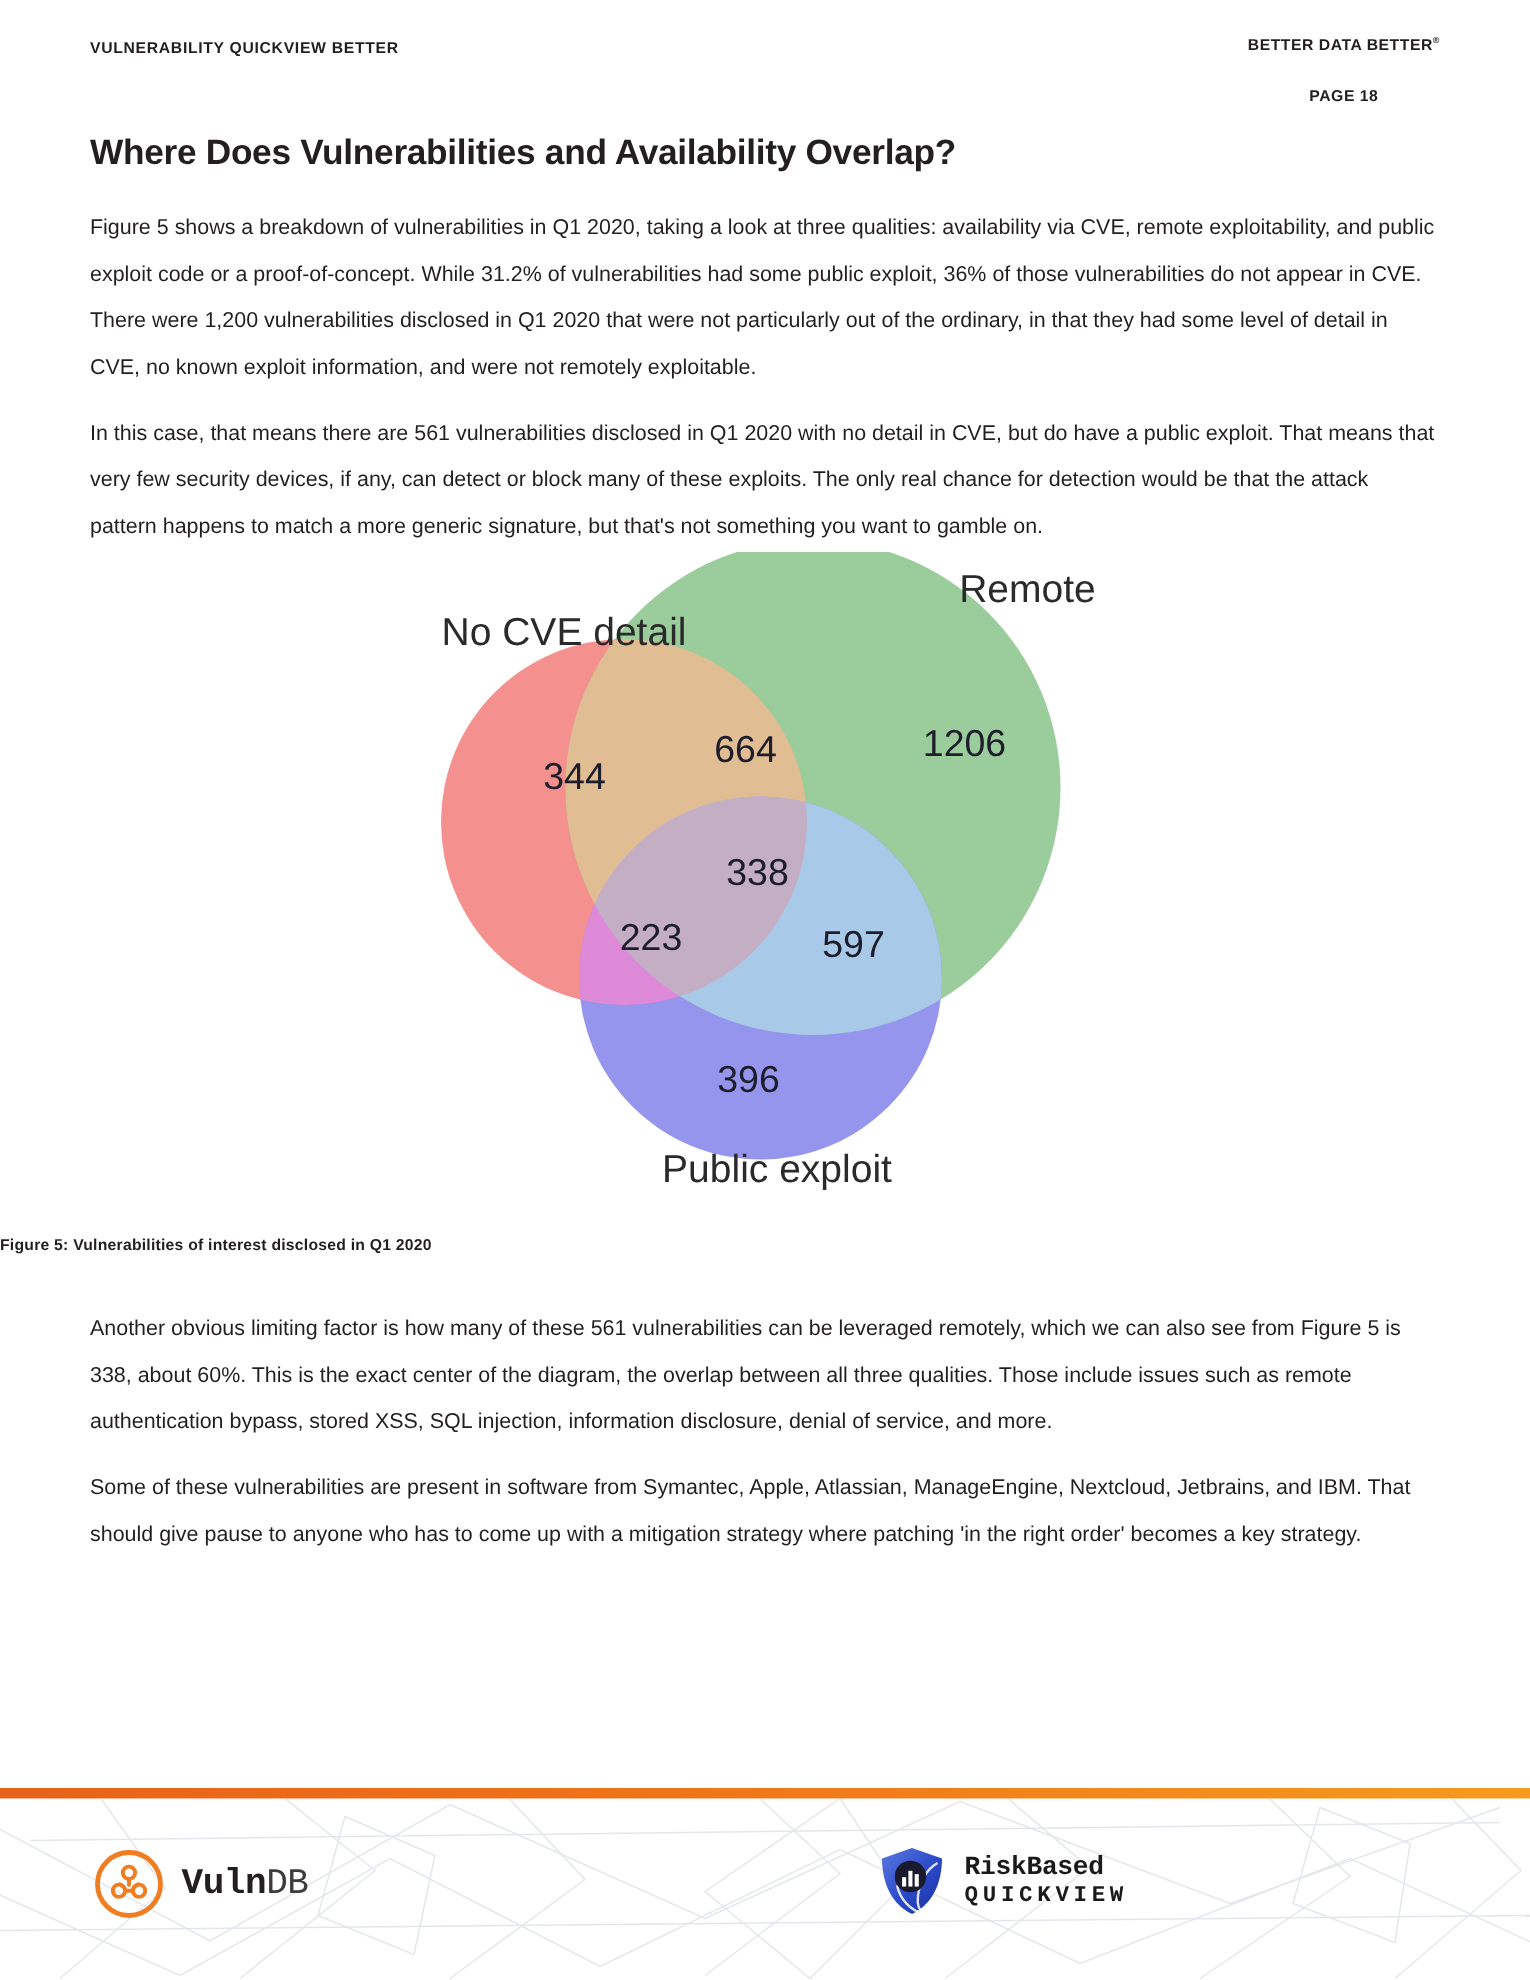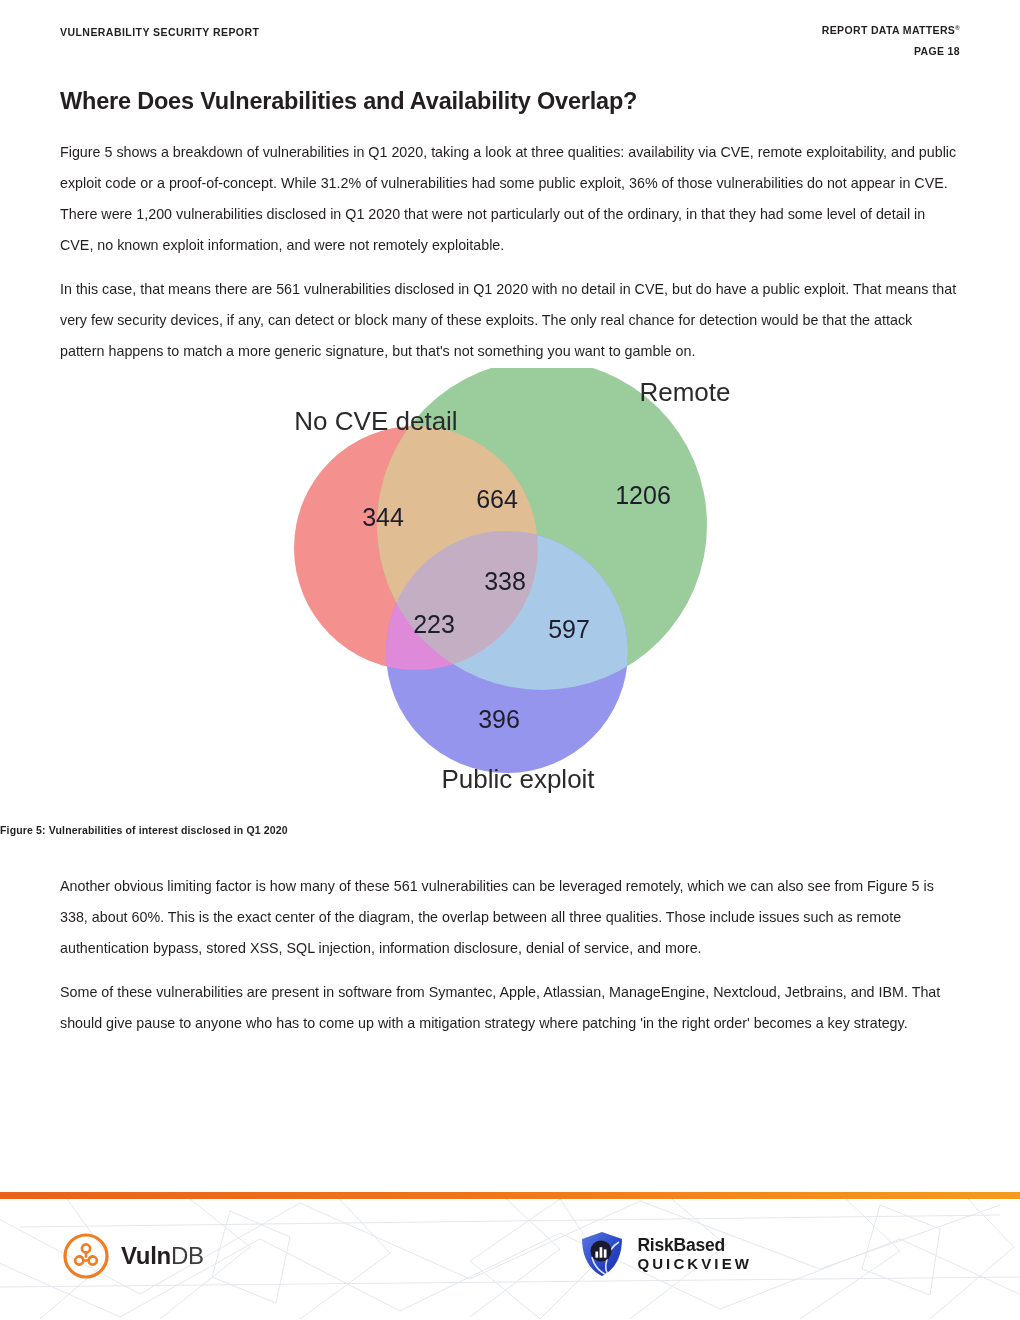--- a/index.html
+++ b/index.html
@@ -14,21 +14,21 @@
 
   
   .hdr { position:absolute; top:24px; left:60px; right:60px; height:34px; }
   .hdr-left {
     position:absolute; left:0; top:2px;
     font-size:10.5px; font-weight:700; letter-spacing:.45px; color:#231f20;
   }
   .hdr-right { position:absolute; right:0; top:0; text-align:right; }
   .hdr-right .l1 { font-size:10.5px; font-weight:700; letter-spacing:.35px; color:#231f20; }
   .hdr-right .l1 sup { font-size:6px; vertical-align:super; }
-  .hdr-right .l2 { font-size:10.5px; font-weight:700; letter-spacing:.35px; margin-top:9px; color:#231f20; }
+  .hdr-right .l2 { font-size:10.5px; font-weight:700; letter-spacing:.35px; margin-top:22px; color:#231f20;text-align:center; }
 
   
   .content { position:absolute; left:60px; top:88px; width:900px; }
   h1.title {
     font-size:23.5px; font-weight:700; letter-spacing:-.2px;
     color:#231f20; margin-bottom:22px;
   }
   p.body {
     font-size:14.3px; line-height:31px; color:#231f20;
     margin-bottom:13px; text-align:left;
@@ -40,21 +40,21 @@
   .venn-svg { display:block; }
   .caption {
     font-size:10.5px; font-weight:700;
     color:#231f20; margin-top:16px; letter-spacing:.15px;
   }
 
   
   .content2 { position:absolute; left:60px; top:871px; width:900px; }
 
   
-  .footer { position:absolute; left:0; bottom:0; width:810px; height:128px; }
+  .footer { position:absolute; left:0; bottom:0; width:810px; height:128px;font-family:Liberation Mono, monospace; }
   .rule {
     position:absolute; top:0; left:0; width:1020px; height:7px;
     background:linear-gradient(90deg,#e8621a 0%,#ef7418 45%,#f59b1f 100%);
   }
   .fwatermark { position:absolute; top:7px; left:0; width:1020px; height:121px; overflow:hidden; }
   .fwatermark svg { display:block; }
   .vulndb { position:absolute; left:62px; top:40px; display:flex; align-items:center; gap:11px; }
   .vulndb .wordmark { font-size:24px; font-weight:700; letter-spacing:-.3px; color:#231f20; }
   .vulndb .wordmark .light { font-weight:400; color:#3c3c3c; }
   .copyright {
@@ -68,23 +68,23 @@
 
   .venn-num { font-family:"Liberation Sans", sans-serif; font-size:25px; fill:#1d1d2b; }
   .venn-lbl { font-family:"Liberation Sans", sans-serif; font-size:26px; fill:#2a2a2a; }
 </style>
 </head>
 <body>
 
 <div class="page">
 
   <div class="hdr">
-    <div class="hdr-left">VULNERABILITY SECURITY REPORT</div>
+    <div class="hdr-left">VULNERABILITY QUICKVIEW BETTER</div>
     <div class="hdr-right">
-      <div class="l1"><span>REPORT DATA MATTERS</span><sup>®</sup></div>
+      <div class="l1"><span>BETTER DATA BETTER</span><sup>®</sup></div>
       <div class="l2">PAGE 18</div>
     </div>
   </div>
 
   <div class="content">
     <h1 class="title">Where Does Vulnerabilities and Availability Overlap?</h1>
     <p class="body">Figure 5 shows a breakdown of vulnerabilities in Q1 2020, taking a look at three qualities: availability via CVE, remote exploitability, and public exploit code or a proof-of-concept. While 31.2% of vulnerabilities had some public exploit, 36% of those vulnerabilities do not appear in CVE. There were 1,200 vulnerabilities disclosed in Q1 2020 that were not particularly out of the ordinary, in that they had some level of detail in CVE, no known exploit information, and were not remotely exploitable.</p>
     <p class="body"> In this case, that means there are 561 vulnerabilities disclosed in Q1 2020 with no detail in CVE, but do have a public exploit. That means that very few security devices, if any, can detect or block many of these exploits. The only real chance for detection would be that the attack pattern happens to match a more generic signature, but that's not something you want to gamble on.</p>
   </div>
 

